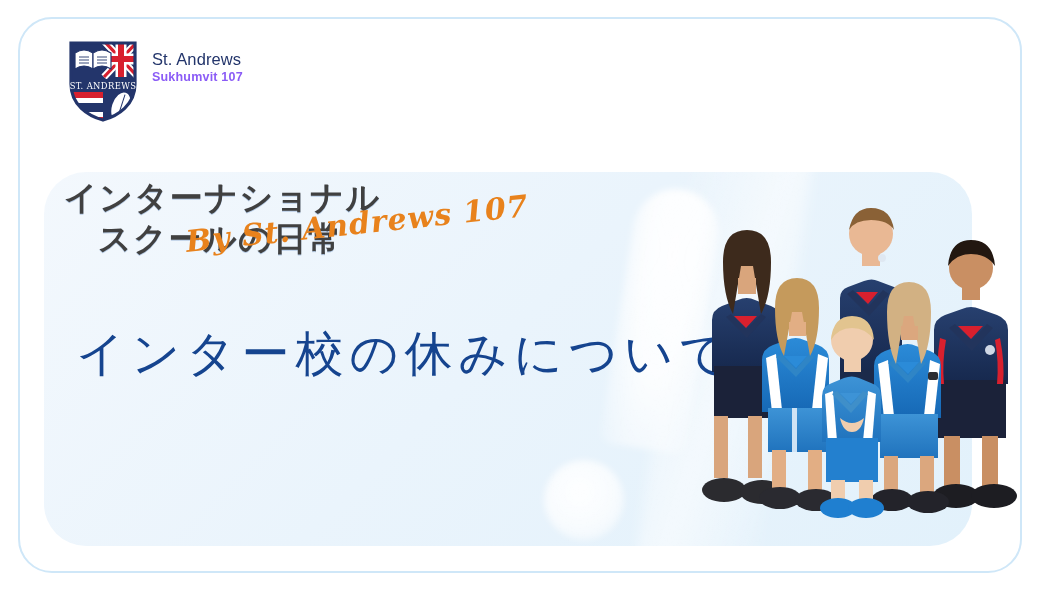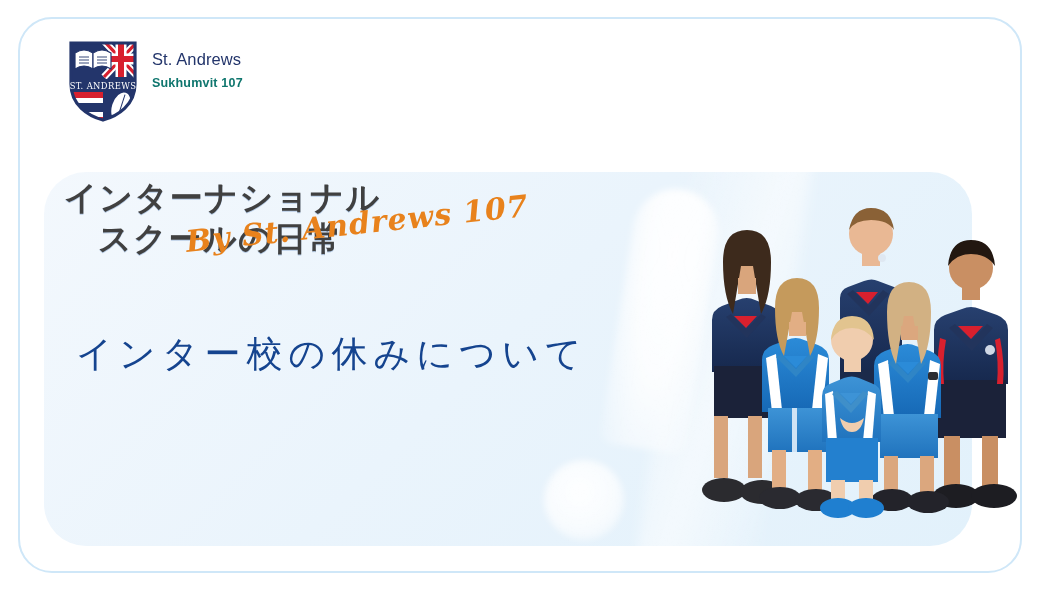--- a/index.html
+++ b/index.html
@@ -74,26 +74,26 @@
   }
   .crest{width:74px;height:84px;display:block;}
   .logo-text{padding-top:11px;}
   .logo-l1,.logo-l2{
     color:#23356b;
     font-size:16.5px;
     line-height:19px;
     letter-spacing:.1px;
   }
   .logo-l3{
-    color:#0f766e;
+    color:#8b5cf6;
     font-size:12.5px;
     font-weight:bold;
     line-height:17px;
     letter-spacing:.2px;
-    margin-top:6px;
+    margin-top:0;
   }
 
   
   .kicker{
     position:absolute;
     left:64px;top:136px;
     color:#404040;
     font-weight:bold;
     font-size:33px;
     line-height:41px;
@@ -112,21 +112,21 @@
     font-weight:bold;
     letter-spacing:1px;
     transform:rotate(-6deg);
     transform-origin:left center;
     white-space:nowrap;
   }
   .headline{
     position:absolute;
     left:76px;top:325px;
     color:#15448f;
-    font-size:36px;
+    font-size:48px;
     line-height:58px;
     letter-spacing:6px;
     font-weight:500;
     white-space:nowrap;
   }
   .subline{
     position:absolute;
     left:66px;top:415px;
     color:#1757ab;
     font-size:31px;

